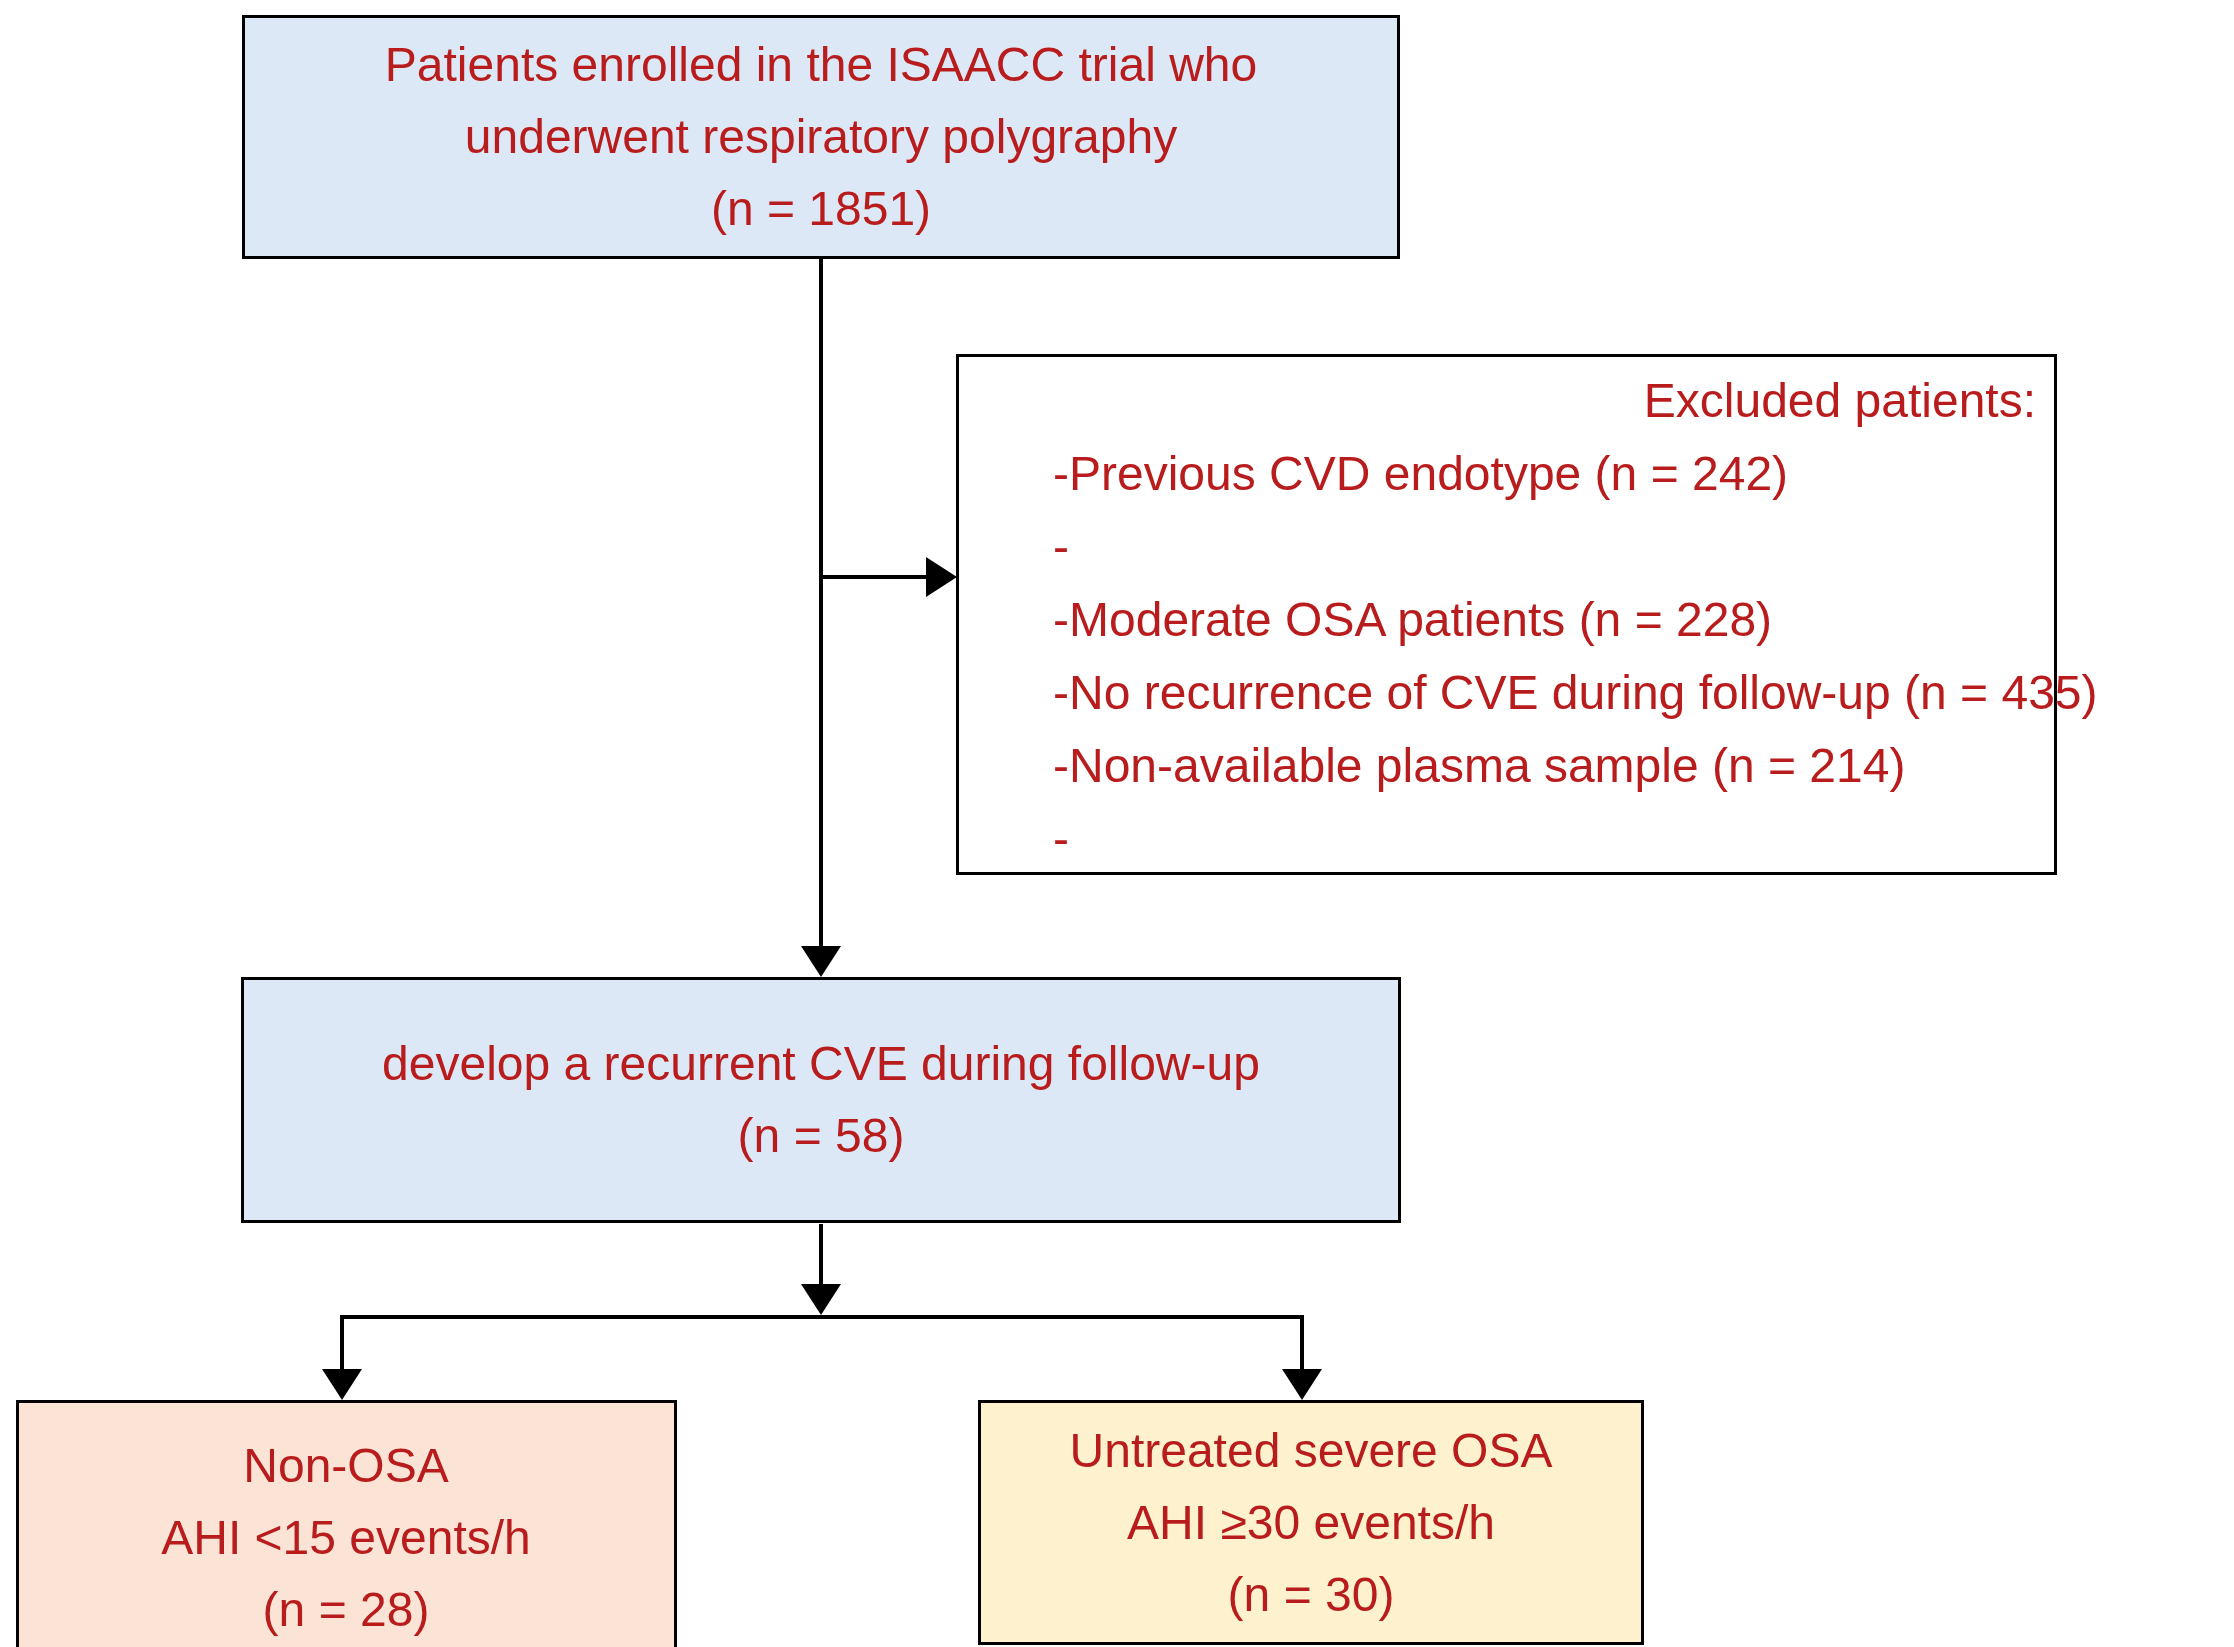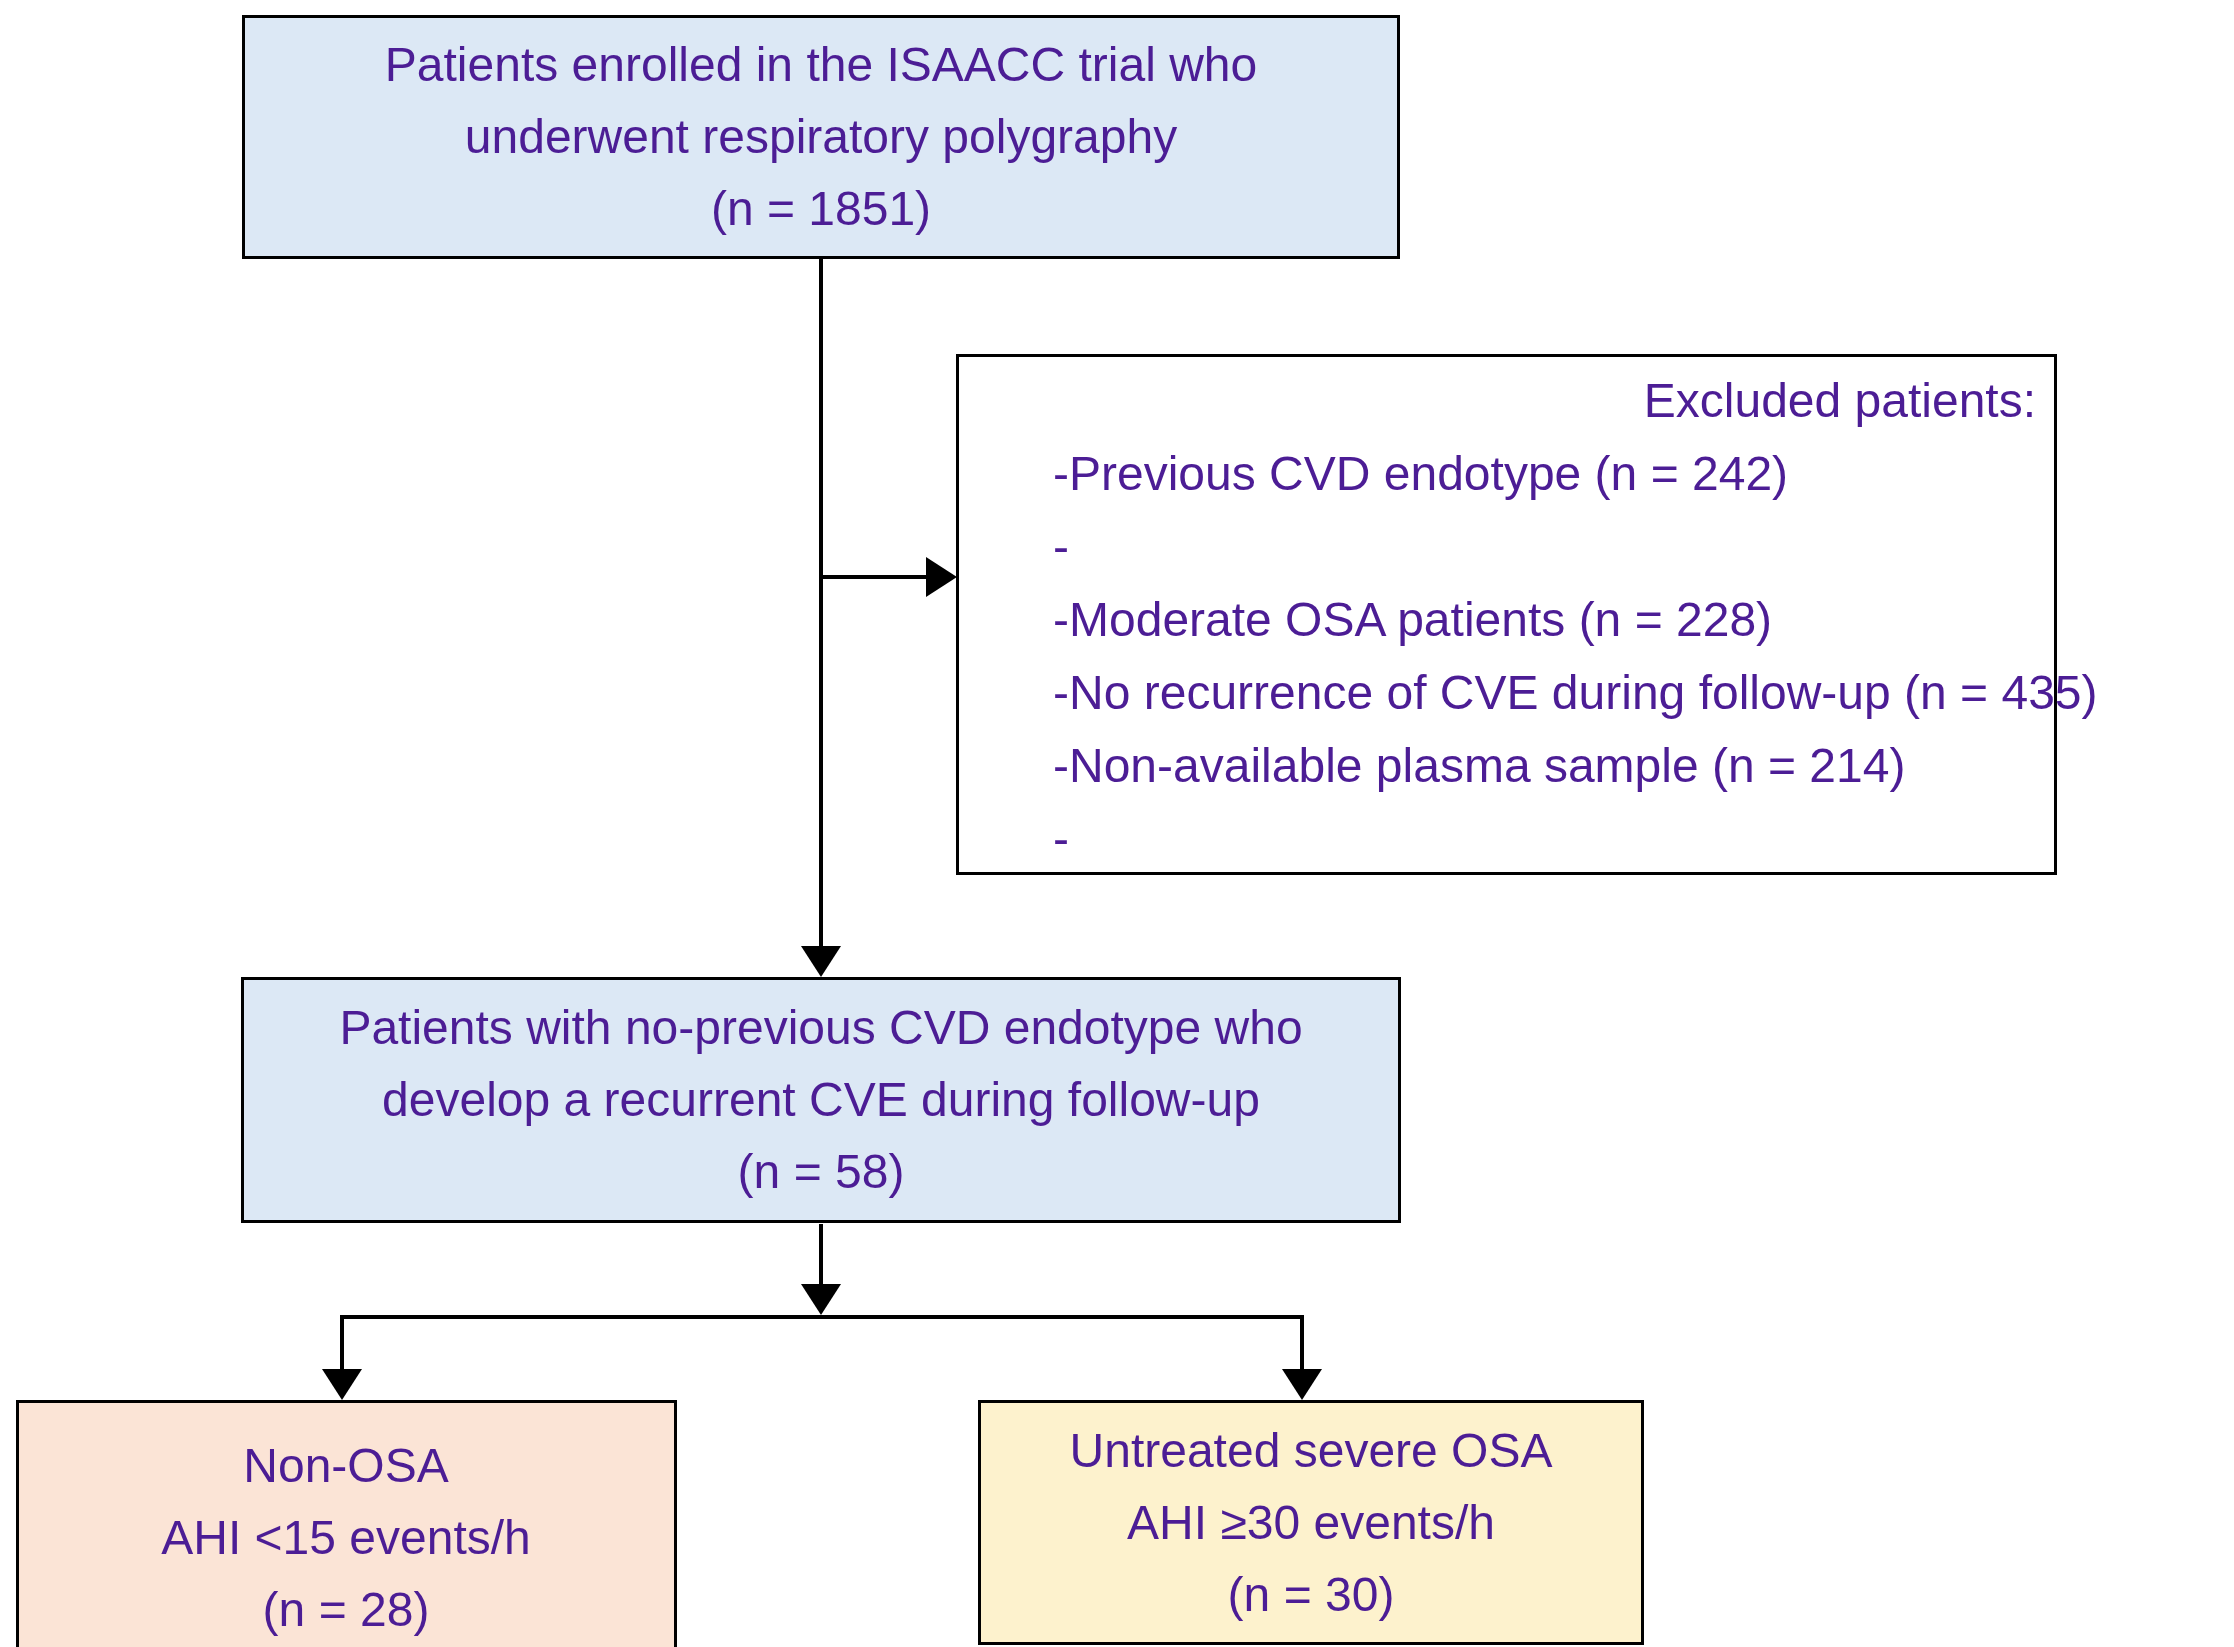--- a/index.html
+++ b/index.html
@@ -6,21 +6,21 @@
     margin: 0;
     padding: 0;
     background: #ffffff;
   }
   .canvas {
     position: relative;
     width: 2235px;
     height: 1647px;
     background: #ffffff;
     font-family: "Liberation Sans", "DejaVu Sans", sans-serif;
-    color: #4c1d95;
+    color: #b91c1c;
     overflow: hidden;
   }
   .box {
     position: absolute;
     border: 3.6px solid #000000;
     box-sizing: border-box;
     background: #ffffff;
   }
   .box.center-text {
     display: flex;
@@ -130,21 +130,20 @@
     <div class="excluded-item">
       <span class="dash">-</span>
       <span>Non-available plasma sample (n = 214)</span>
     </div>
     <div class="excluded-item">
       <span class="dash">-</span>
     </div>
   </div>
 
   <div class="box center-text" id="box-cohort" style="background: rgb(220, 232, 245);">
-    <div class="line">Patients with no-previous CVD endotype who</div>
     <div class="line">develop a recurrent CVE during follow-up</div>
     <div class="line">(n = 58)</div>
   </div>
 
   <div class="connector" id="line-cohort-down"></div>
   <div class="arrowhead-down" id="arrow-into-split"></div>
   <div class="connector" id="line-split"></div>
   <div class="connector" id="line-left-down"></div>
   <div class="connector" id="line-right-down"></div>
   <div class="arrowhead-down" id="arrow-into-non-osa"></div>

